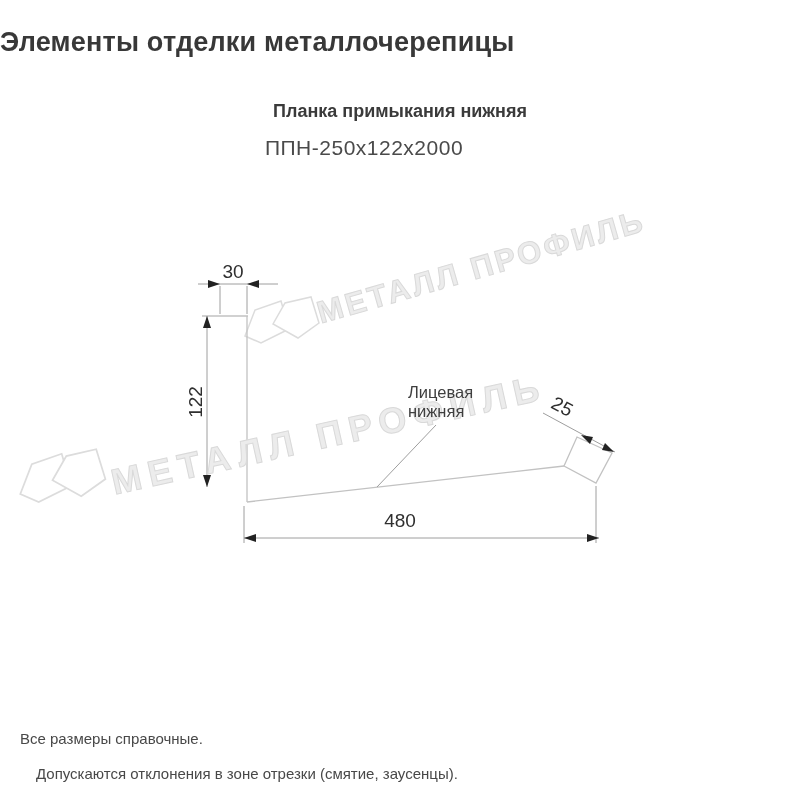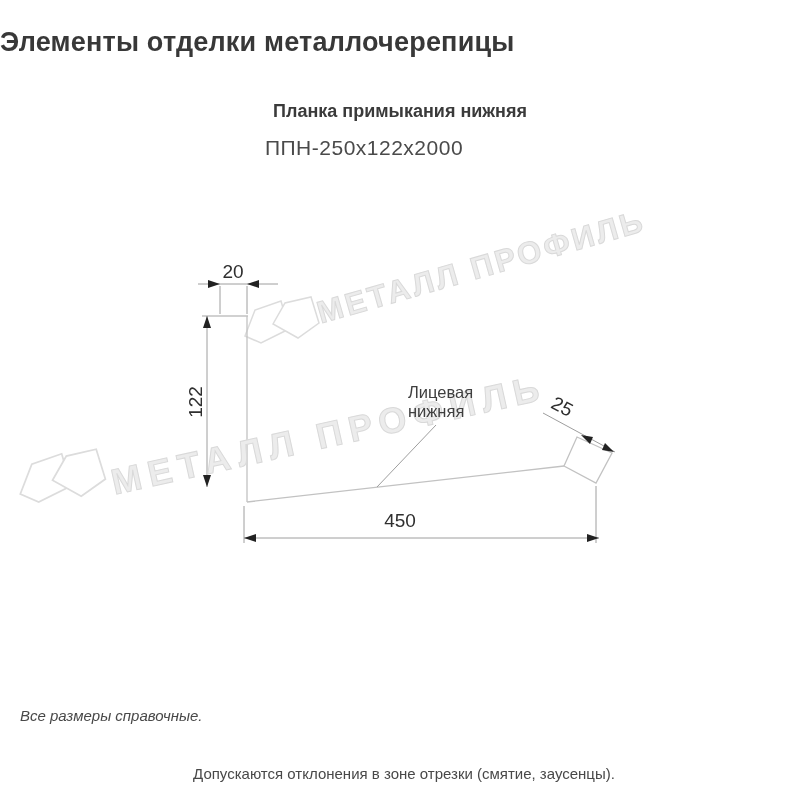--- a/index.html
+++ b/index.html
@@ -30,22 +30,22 @@
   .dim{font-size:19px;color:#2f2f2f;text-align:center;white-space:nowrap;}
   .dim-hem{left:212px;top:261px;width:42px;}
   .dim-height{left:166px;top:391px;width:60px;transform:rotate(-90deg);transform-origin:center;}
   .dim-width{left:369px;top:510px;width:62px;}
   .dim-fold{left:541px;top:396px;width:42px;transform:rotate(28deg);transform-origin:center;}
   .face-label{
     left:408px;top:383px;width:126px;
     font-size:16.5px;line-height:19px;color:#3f3f3f;
   }
   .notes{left:20px;top:0;width:760px;font-size:15px;color:#484848;}
-  .note1{left:20px;top:707px;font-style:italic;}
-  .note2{left:24px;top:765px;text-align:center;}
+  .note1{left:20px;top:730px;}
+  .note2{left:36px;top:765px;}
 </style>
 </head>
 <body>
 
 <div class="abs page-title">Элементы отделки металлочерепицы</div>
 <div class="abs product-name">Планка примыкания нижняя</div>
 <div class="abs product-code">ППН-250х122х2000</div>
 
 <svg class="abs drawing" viewBox="0 0 800 800">
 
@@ -85,23 +85,23 @@
     <polygon points="244,538 256,534 256,542"></polygon>
     <polygon points="599,538 587,534 587,542"></polygon>
     <polygon points="581,435 593,437 590,444"></polygon>
     <polygon points="614,452 605,443 602,450"></polygon>
   </g>
 </svg>
 
 <div class="abs wm wm-upper">МЕТАЛЛ ПРОФИЛЬ</div>
 <div class="abs wm wm-lower">МЕТАЛЛ ПРОФИЛЬ</div>
 
-<div class="abs dim dim-hem">20</div>
+<div class="abs dim dim-hem">30</div>
 <div class="abs dim dim-height">122</div>
-<div class="abs dim dim-width">450</div>
+<div class="abs dim dim-width">480</div>
 <div class="abs dim dim-fold">25</div>
 
 <div class="abs face-label">
   <div>Лицевая</div>
   <div>нижняя</div>
 </div>
 
 <div class="abs notes note1">Все размеры справочные.</div>
 <div class="abs notes note2">Допускаются отклонения в зоне отрезки (смятие, заусенцы).</div>
 

